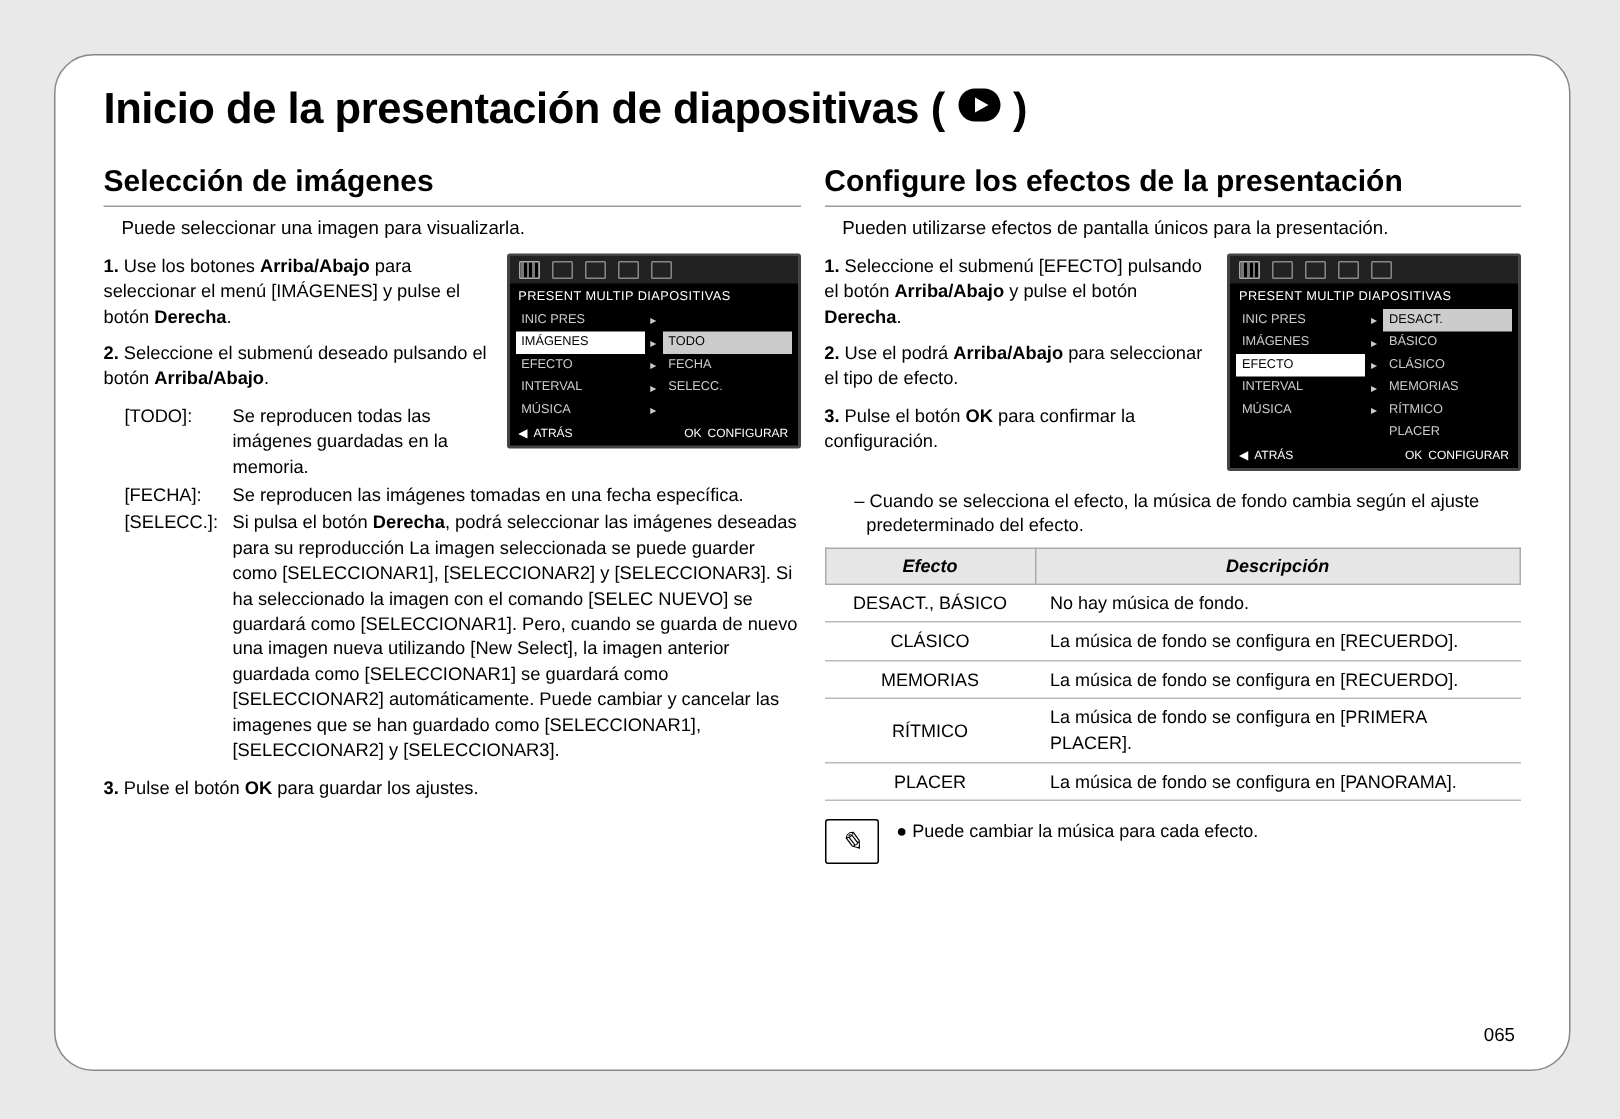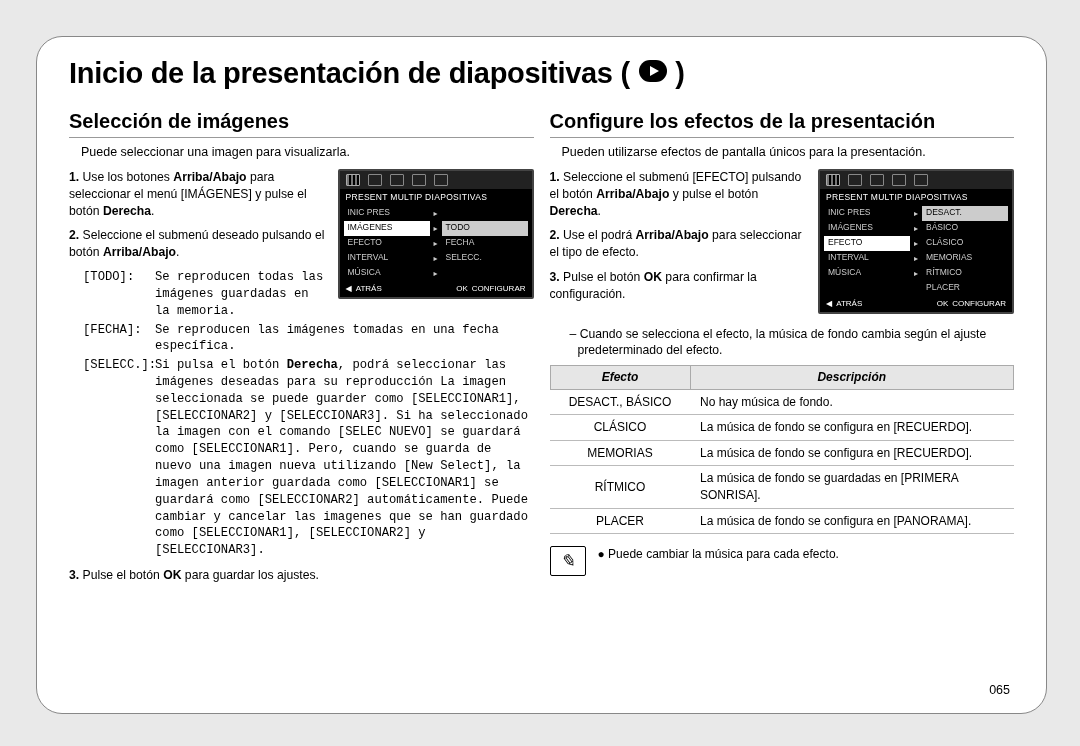--- a/index.html
+++ b/index.html
@@ -13,21 +13,21 @@
   .title-row { display: flex; align-items: center; border-bottom: 0; padding-bottom: 4px; }
   .title-row h1 { font-size: 29px; font-weight: bold; margin: 0; letter-spacing: -0.3px; }
   .cols { display: flex; gap: 16px; margin-top: 16px; }
   .col { flex: 1; min-width: 0; }
   .col h2 { font-size: 20px; font-weight: bold; margin: 0 0 2px 0; border-bottom: 1px solid #999; padding-bottom: 4px;}
   .intro { font-size: 12.5px; line-height: 1.35; margin: 6px 0 8px 12px; }
   .body { font-size: 12.2px; line-height: 1.38; }
   .num { font-weight: bold; }
   .li { margin-bottom: 8px; }
   .defs { margin-left: 14px; }
-  .def-row { display: flex; margin-top: 2px; font-family: Liberation Mono, monospace; }
+  .def-row { display: flex; margin-top: 2px; }
   .def-k { width: 72px; flex-shrink: 0; }
   .def-v { flex: 1; }
   .right-float { float: right; width: 196px; margin: 0 0 6px 10px; background: #000; border: 2px solid #444; border-radius: 2px; }
   .menu-top { height: 18px; background: #222; display: flex; align-items: center; gap: 8px; padding: 0 6px; }
   .menu-top .ico { width: 14px; height: 12px; border: 1px solid #888; border-radius: 1px; display:inline-block; }
   .menu-top .ico.film { border-color:#aaa; background: repeating-linear-gradient(90deg,#777 0 2px,#000 2px 4px); }
   .menu-title { color: #fff; font-size: 8.5px; letter-spacing: 0.3px; text-align: left; padding: 3px 6px 0 6px; }
   .menu-grid { display: grid; grid-template-columns: 1fr 12px 1fr; row-gap: 0; padding: 2px 4px 0 4px; }
   .menu-grid .cell { font-size: 8.5px; color: #ccc; padding: 1.5px 4px; height: 15px; position: relative; }
   .menu-grid .arrow { color: #ccc; font-size: 8px; text-align: center; padding-top: 2px; height: 15px;}
@@ -225,21 +225,21 @@
             <tr>
                 <td>CLÁSICO</td>
                 <td>La música de fondo se configura en [RECUERDO].</td>
               </tr>
             <tr>
                 <td>MEMORIAS</td>
                 <td>La música de fondo se configura en [RECUERDO].</td>
               </tr>
             <tr>
                 <td>RÍTMICO</td>
-                <td>La música de fondo se guardadas en [PRIMERA SONRISA].</td>
+                <td>La música de fondo se configura en [PRIMERA PLACER].</td>
               </tr>
             <tr>
                 <td>PLACER</td>
                 <td>La música de fondo se configura en [PANORAMA].</td>
               </tr>
           </tbody>
         </table>
 
         <div class="note-row">
           <div class="note-icon">✎</div>

